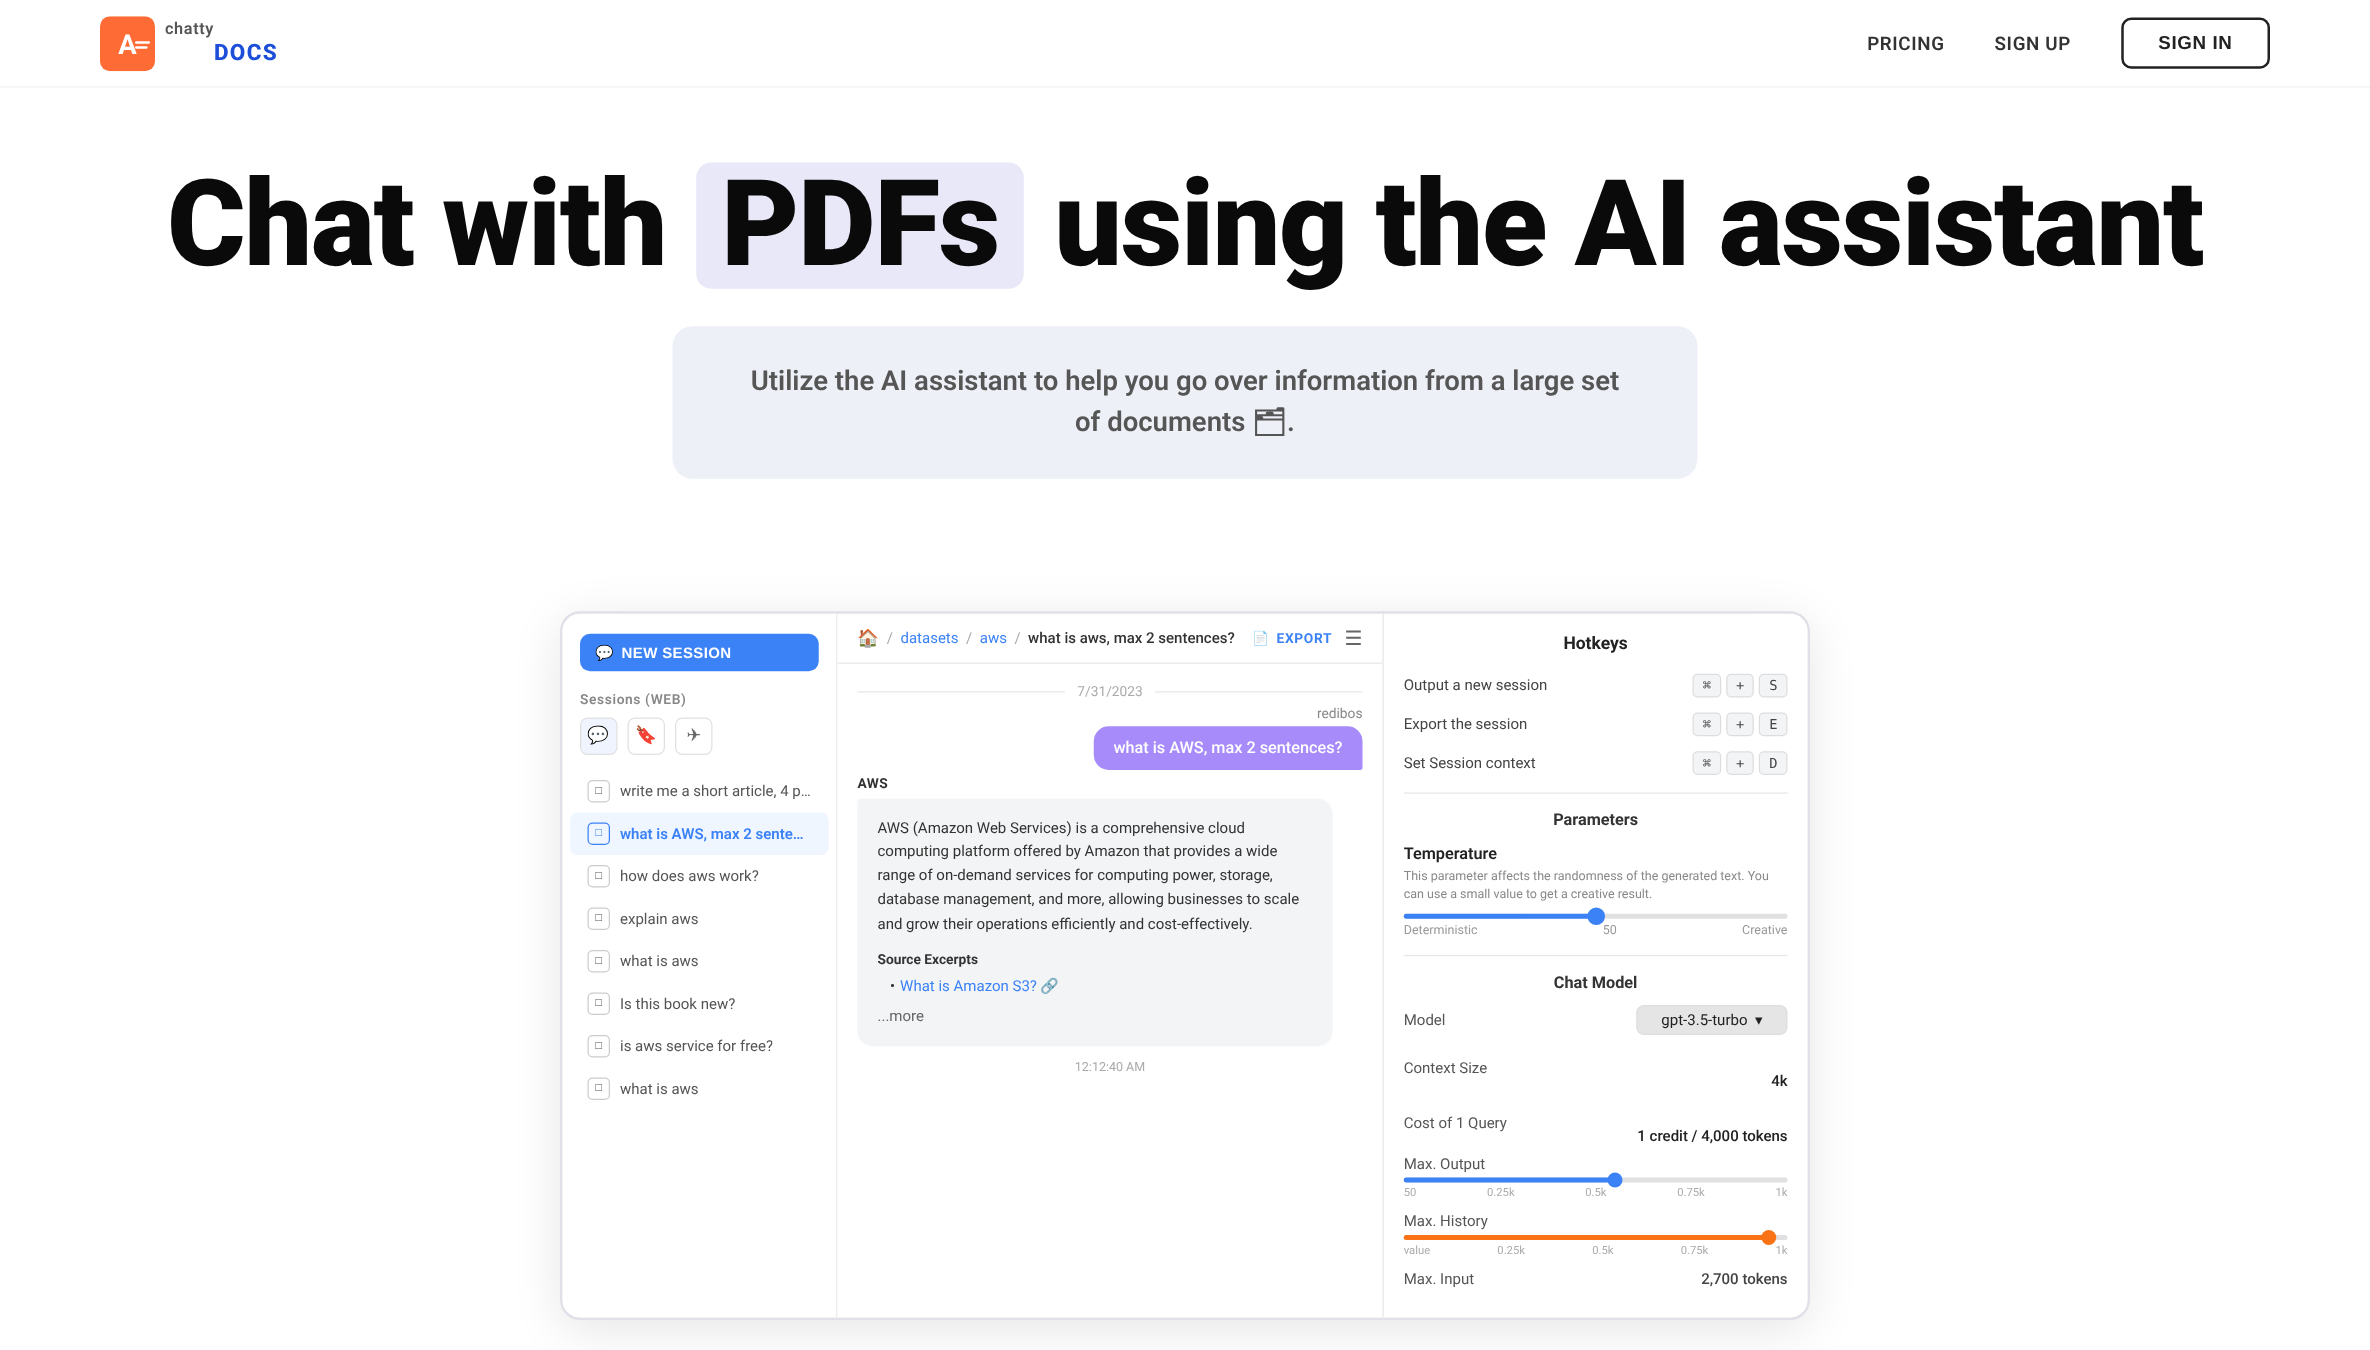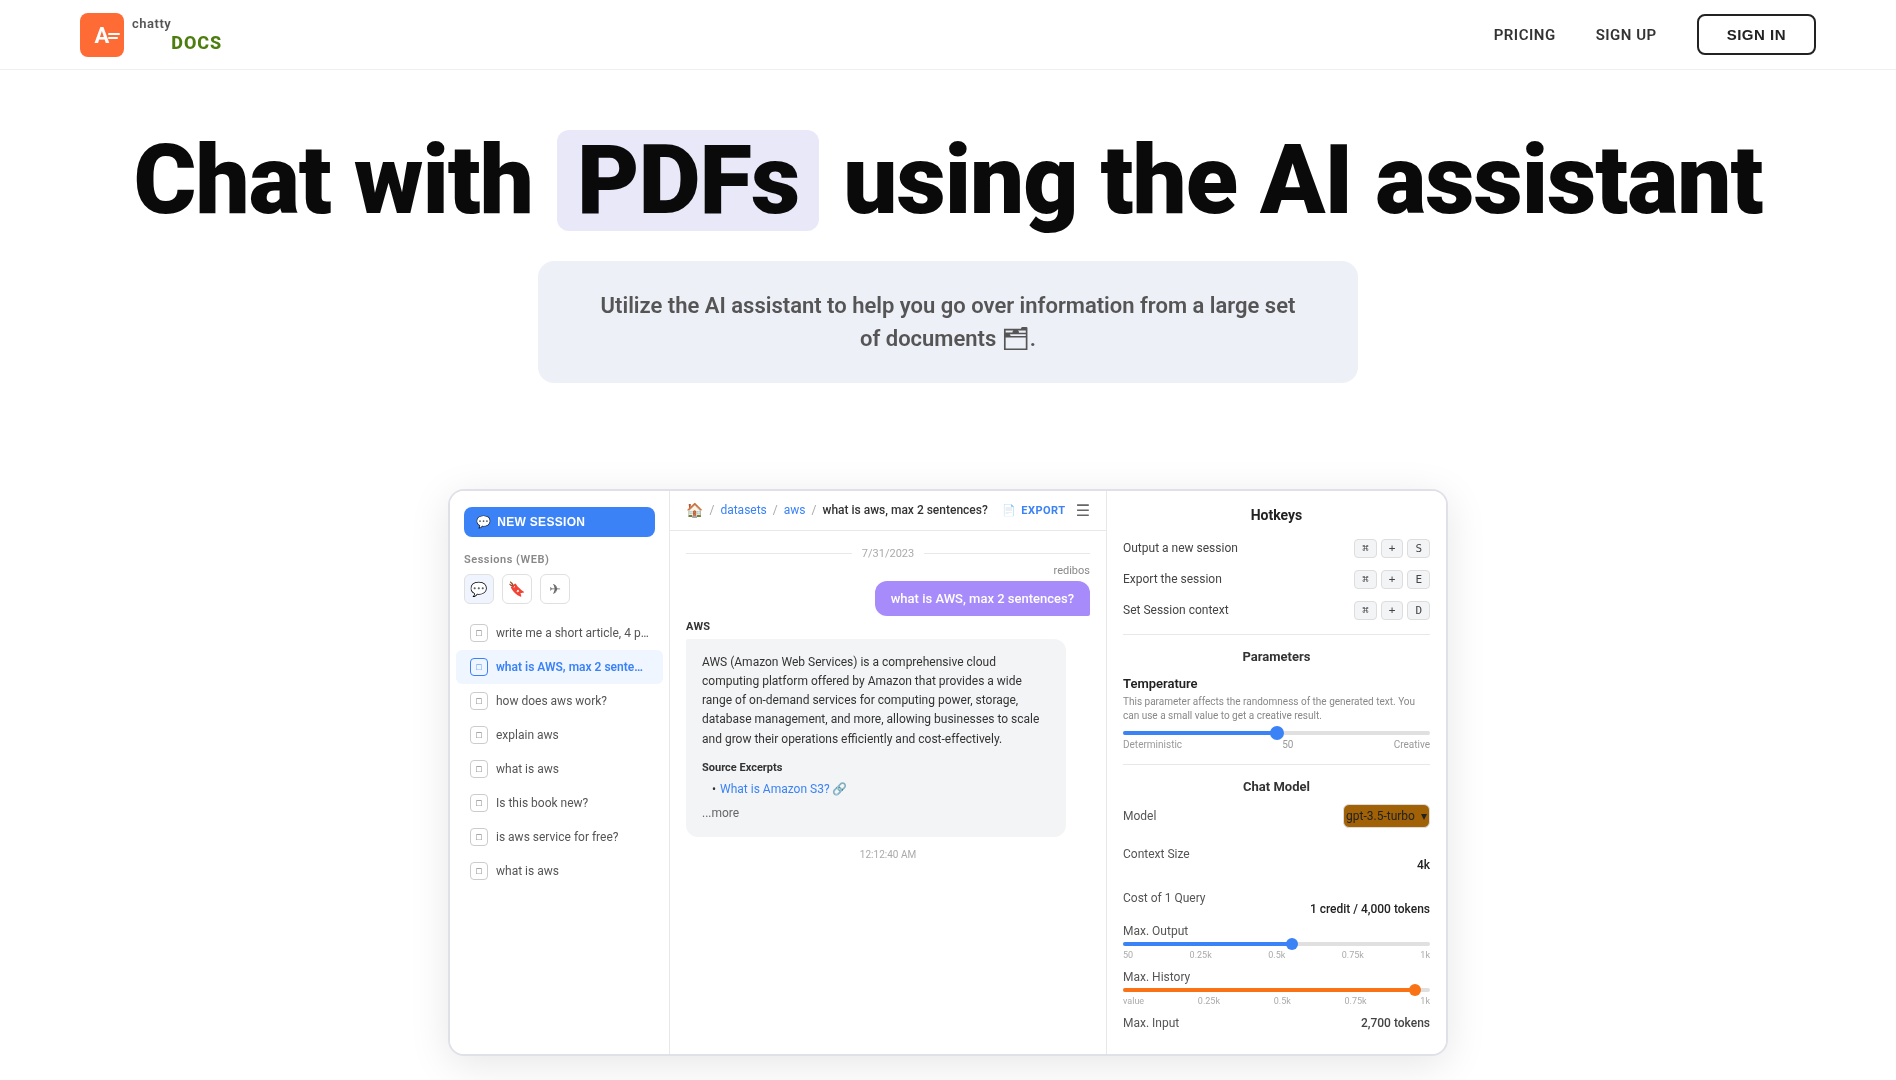--- a/index.html
+++ b/index.html
@@ -36,21 +36,21 @@
     }
     .logo-chatty {
       font-size: 13px;
       font-weight: 600;
       color: #555;
       letter-spacing: 0.5px;
     }
     .logo-docs {
       font-size: 18px;
       font-weight: 800;
-      color: #4d7c0f;
+      color: #1d4ed8;
       letter-spacing: 1px;
       margin-top: 16px;
     }
     .nav-links {
       display: flex;
       align-items: center;
       gap: 40px;
     }
     .nav-link {
       font-size: 15px;
@@ -442,24 +442,24 @@
       font-size: 12px;
       color: #555;
     }
     .model-row-value {
       font-size: 12px;
       color: #222;
       font-weight: 500;
       margin-top: 22px;
     }
     .model-select {
-      background: #a16207;
+      background: #e5e5e5;
       border: 1px solid #ddd;
       border-radius: 6px;
-      padding: 4px 2px;
+      padding: 4px 19px;
       font-size: 12px;
       color: #222;
       display: flex;
       align-items: center;
       gap: 6px;
     }
     .slider-row {
       margin-bottom: 10px;
     }
     .slider-row-label {

